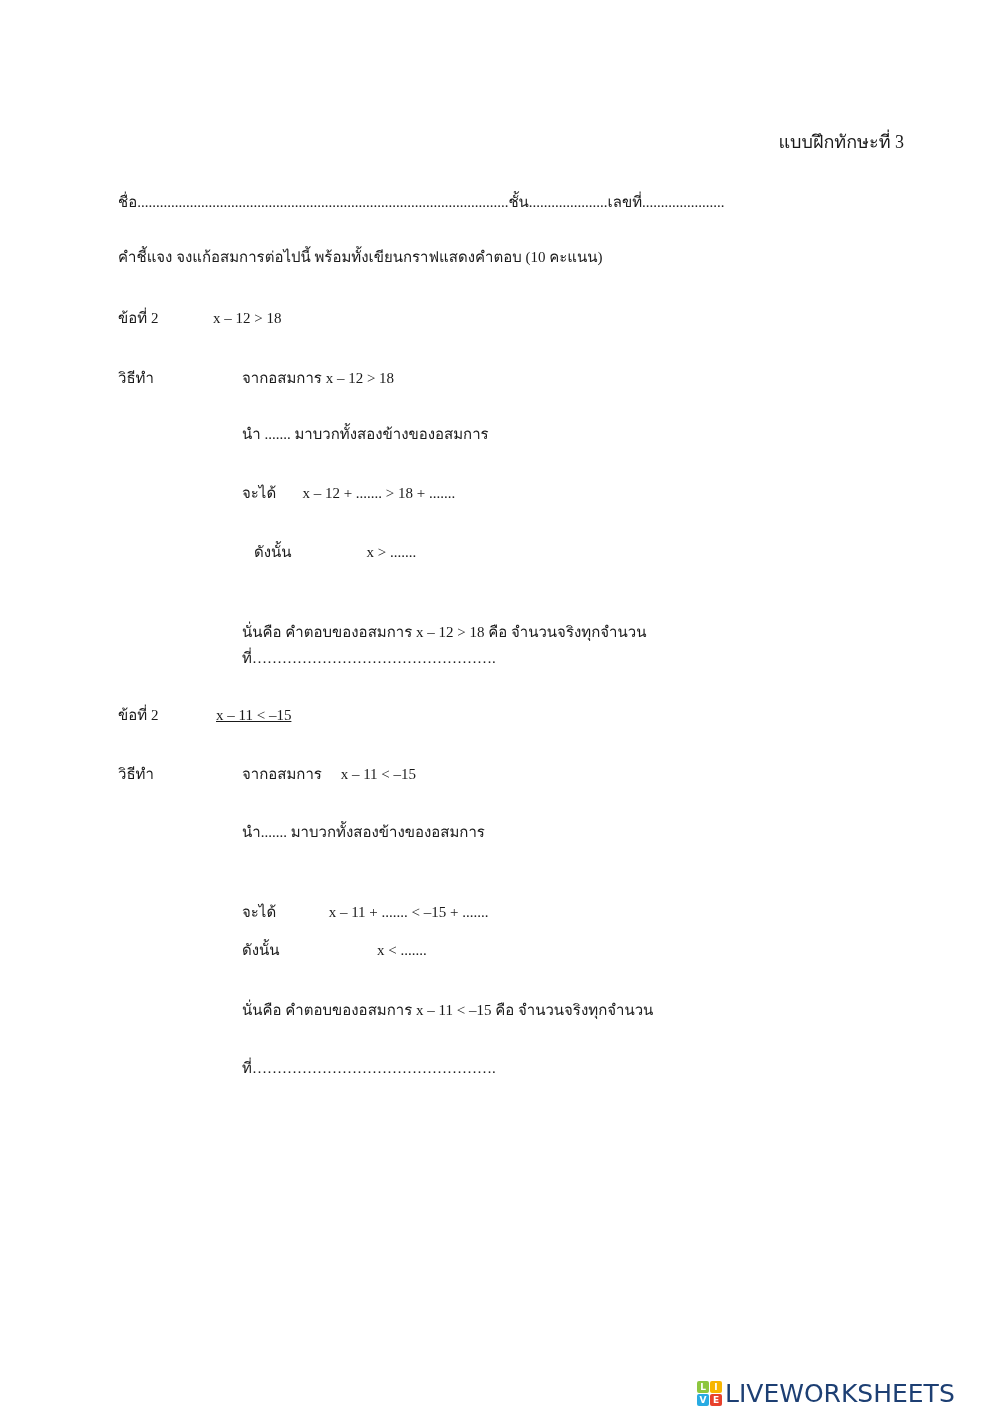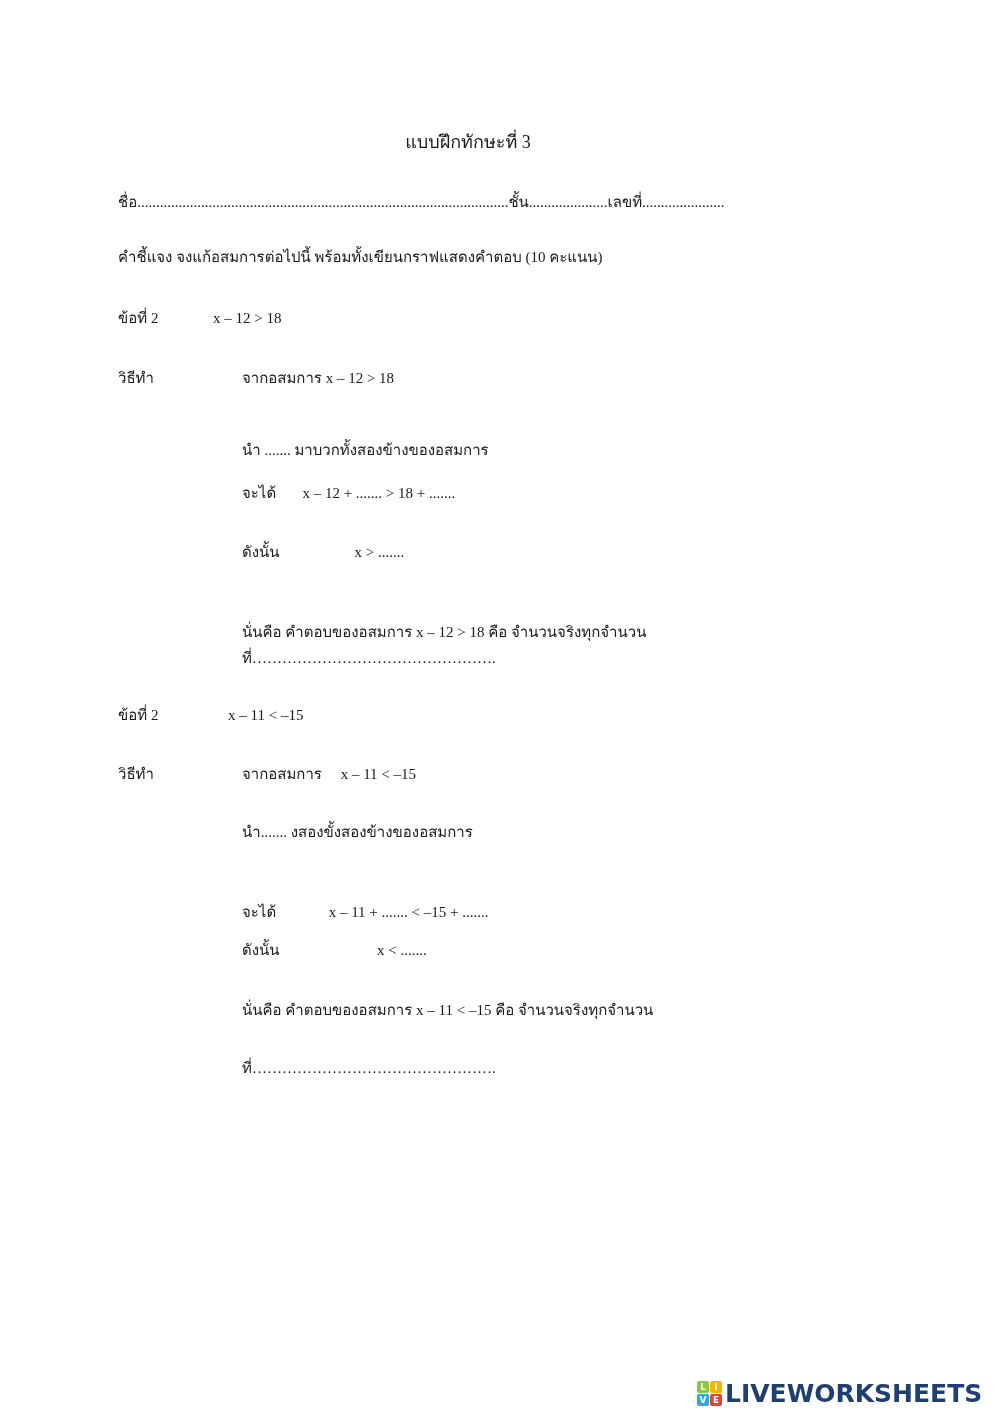--- a/index.html
+++ b/index.html
@@ -2,53 +2,53 @@
 <html><head>
 <meta charset="utf-8">
 <style>
   html, body { margin: 0; padding: 0; background: #ffffff; }
   body {
     width: 1000px; height: 1413px; position: relative; overflow: hidden;
     font-family: "DejaVu Serif", "Liberation Serif", serif;
     color: #1a1a1a;
   }
   .line { position: absolute; font-size: 15px; white-space: pre; line-height: 24px; }
-  .title { left: 16px; width: 904px; text-align: center; top: 130px; font-size: 18px; }
+  .title { left: 0; width: 904px; text-align: right; top: 130px; font-size: 18px; }
   .serif { font-family: "Liberation Serif", "DejaVu Serif", serif; }
   .logo {
     position: absolute; left: 697px; top: 1378px; height: 30px;
     display: flex; align-items: center;
   }
   .tiles { display: grid; grid-template-columns: 12px 12px; grid-template-rows: 12px 12px; gap: 1px; margin-right: 3px; }
   .tile { font-family: "DejaVu Sans", sans-serif; font-size: 9px; font-weight: bold; color: #fff; display: flex; align-items: center; justify-content: center; border-radius: 2px; }
-  .logo-text { font-family: "DejaVu Sans", sans-serif; font-weight: bold; font-size: 25px; color: #1d3f73; letter-spacing: 0px; text-align: right; }
+  .logo-text { font-family: "DejaVu Sans", sans-serif; font-weight: normal; font-size: 25px; color: #1d3f73; letter-spacing: 0px; text-align: right; }
 </style>
 </head>
 <body>
 
 <div>
   <div class="line title serif">แบบฝึกทักษะที่ 3</div>
   <div class="line serif" style="left:118px; top:190px;">ชื่อ...................................................................................................ชั้น.....................เลขที่......................</div>
   <div class="line serif" style="left:118px; top:245px;">คำชี้แจง จงแก้อสมการต่อไปนี้ พร้อมทั้งเขียนกราฟแสดงคำตอบ (10 คะแนน)</div>
 
   <div class="line serif" style="left:118px; top:306px;">ข้อที่ 2</div>
   <div class="line serif" style="left:213px; top:306px;">x – 12 &gt; 18</div>
   <div class="line serif" style="left:118px; top:366px;">วิธีทำ</div>
   <div class="line serif" style="left:242px; top:366px;">จากอสมการ x – 12 &gt; 18</div>
-  <div class="line serif" style="left:242px; top:422px;margin-top:16px;">นำ ....... มาบวกทั้งสองข้างของอสมการ</div>
+  <div class="line serif" style="left:242px; top:422px;">นำ ....... มาบวกทั้งสองข้างของอสมการ</div>
   <div class="line serif" style="left:242px; top:481px;">จะได้       x – 12 + ....... &gt; 18 + .......</div>
-  <div class="line serif" style="left:242px; top:540px;">ดังนั้น                    x &gt; .......</div>
+  <div class="line serif" style="left:254px; top:540px;">ดังนั้น                    x &gt; .......</div>
   <div class="line serif" style="left:242px; top:620px;">นั่นคือ คำตอบของอสมการ x – 12 &gt; 18 คือ จำนวนจริงทุกจำนวน</div>
   <div class="line serif" style="left:242px; top:646px;">ที่………………………………………….</div>
 
   <div class="line serif" style="left:118px; top:703px;">ข้อที่ 2</div>
-  <div class="line serif" style="left:228px; top:703px;">x – 11 &lt; –15</div>
+  <div class="line serif" style="left:216px; top:703px;text-decoration:underline;">x – 11 &lt; –15</div>
   <div class="line serif" style="left:118px; top:762px;">วิธีทำ</div>
   <div class="line serif" style="left:242px; top:762px;">จากอสมการ     x – 11 &lt; –15</div>
-  <div class="line serif" style="left:242px; top:820px;">นำ....... งสองขั้งสองข้างของอสมการ</div>
+  <div class="line serif" style="left:242px; top:820px;">นำ....... มาบวกทั้งสองข้างของอสมการ</div>
   <div class="line serif" style="left:242px; top:879px;margin-top:21px;">จะได้              x – 11 + ....... &lt; –15 + .......</div>
   <div class="line serif" style="left:242px; top:938px;">ดังนั้น                          x &lt; .......</div>
   <div class="line serif" style="left:242px; top:998px;text-align:right;">นั่นคือ คำตอบของอสมการ x – 11 &lt; –15 คือ จำนวนจริงทุกจำนวน</div>
   <div class="line serif" style="left:242px; top:1056px;">ที่………………………………………….</div>
 </div>
 
 <div class="logo">
   <div class="tiles">
     <div class="tile" style="background:#8dc63f;">L</div>
     <div class="tile" style="background:#f7b500;">I</div>

